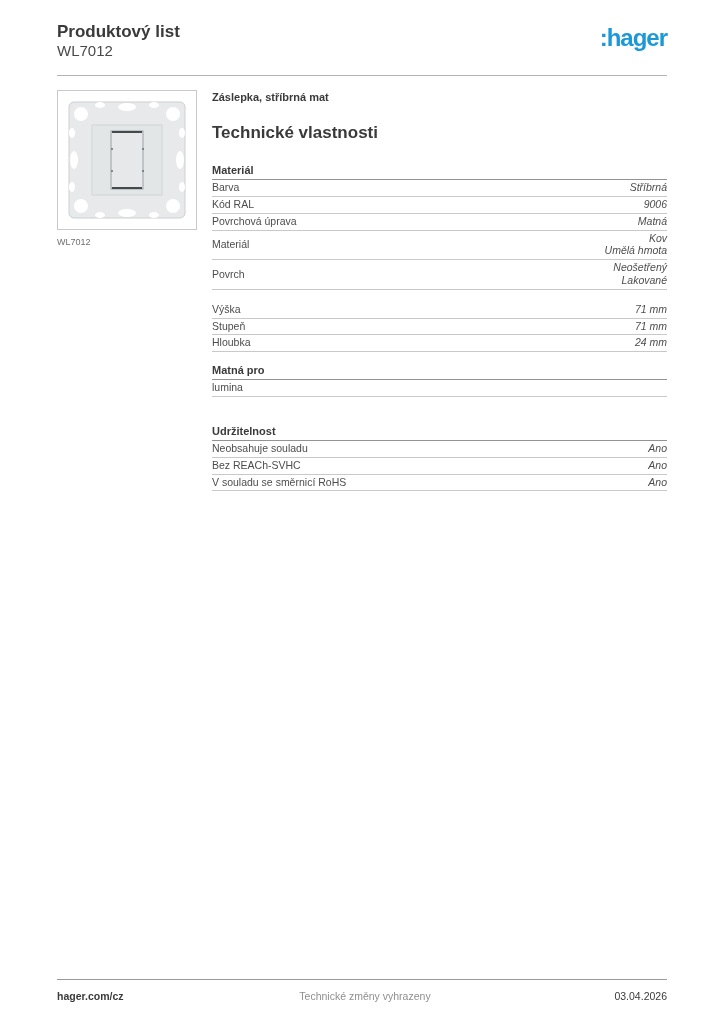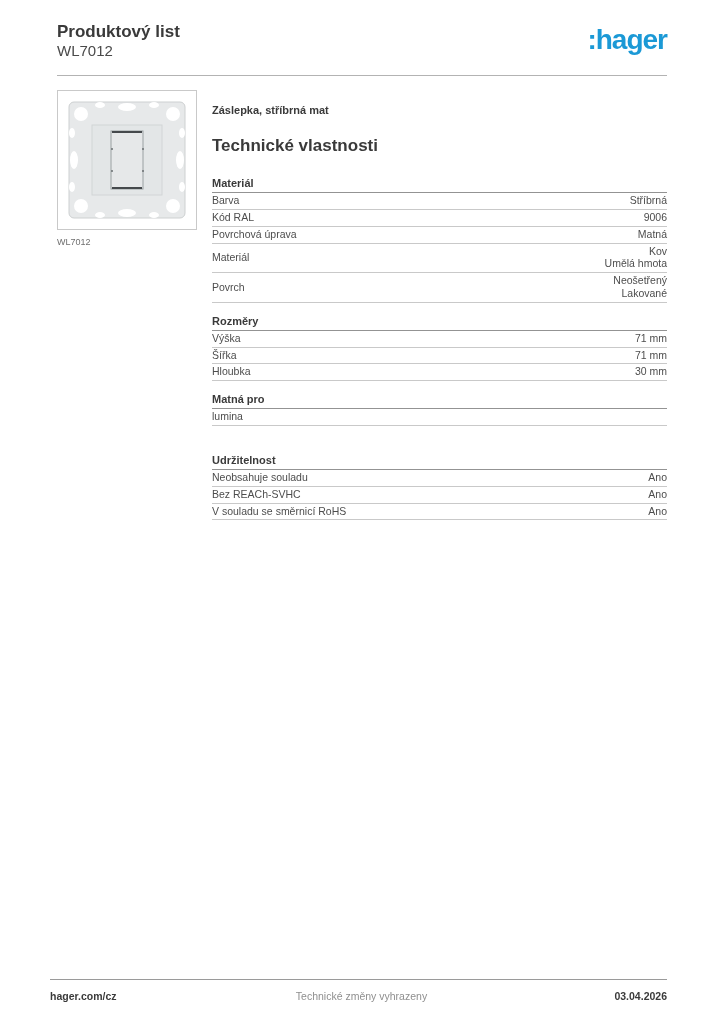--- a/index.html
+++ b/index.html
@@ -30,21 +30,21 @@
     margin: 0;
     line-height: 1.2;
     color: #3a3a3a;
   }
   .header-subtitle {
     font-size: 15px;
     line-height: 1.25;
     color: #4a4a4a;
   }
   .logo {
-    font-size: 28px;
+    font-size: 24px;
     font-weight: bold;
     letter-spacing: -1px;
     line-height: 1;
     margin-top: 4px;
   }
   .header-rule {
     border: none;
     border-top: 1px solid #b3b3b3;
     margin: 14px 0 0 0;
   }
@@ -69,21 +69,21 @@
     color: #6f6f6f;
     margin-top: 7px;
   }
   .right-col {
     flex: 1;
     min-width: 0;
   }
   .product-name {
     font-size: 11px;
     font-weight: bold;
-    margin: 14px 0 0 0;
+    margin: 1px 0 0 0;
     color: #3a3a3a;
   }
   .tech-title {
     font-size: 17px;
     font-weight: bold;
     margin: 20px 0 0 0;
     color: #3a3a3a;
   }
   #sections {
     margin-top: 21px;
@@ -106,42 +106,42 @@
     display: flex;
     justify-content: space-between;
     align-items: center;
     font-size: 10.5px;
     line-height: 1.22;
     color: #4d4d4d;
     padding: 1px 0 2px 0;
     border-bottom: 1px solid #c9c9c9;
   }
   .spec-label { text-align: left; }
-  .spec-values { text-align: right; }
+  .spec-values { text-align: right; font-style: italic; }
   
   .footer {
     position: absolute;
-    left: 50px;
+    left: 57px;
     right: 57px;
     bottom: 14px;
   }
   .footer-rule {
     border: none;
     border-top: 1px solid #9a9a9a;
     margin: 0 0 10px 0;
   }
   .footer-row {
     display: flex;
     justify-content: space-between;
     align-items: baseline;
     font-size: 10.5px;
   }
   .footer-left  { font-weight: bold; color: #3a3a3a; text-decoration: none; }
   .footer-center{ color: #8f8f8f; }
-  .footer-right { font-weight: bold; color: #3a3a3a; margin-left: 8px; }
+  .footer-right { font-weight: normal; color: #3a3a3a; margin-left: 8px; }
 </style>
 </head>
 <body>
 
 <div class="page">
 
   <div class="header">
     <div>
       <h1 class="header-title">Produktový list</h1>
       <div class="header-subtitle">WL7012</div>
@@ -224,37 +224,36 @@
             </div>
             <div class="spec-row">
               <div class="spec-label">Povrch</div>
               <div class="spec-values">
                 <div>Neošetřený</div>
                 <div>Lakované</div>
               </div>
             </div>
           </section>
           <section class="spec-section">
-            <div class="spec-heading">Rozměry</div>
             <div class="spec-row">
               <div class="spec-label">Výška</div>
               <div class="spec-values">
                 <div>71 mm</div>
               </div>
             </div>
             <div class="spec-row">
-              <div class="spec-label">Šířka</div>
+              <div class="spec-label">Stupeň</div>
               <div class="spec-values">
                 <div>71 mm</div>
               </div>
             </div>
             <div class="spec-row">
               <div class="spec-label">Hloubka</div>
               <div class="spec-values">
-                <div>30 mm</div>
+                <div>24 mm</div>
               </div>
             </div>
           </section>
           <section class="spec-section">
             <div class="spec-heading">Matná pro</div>
             <div class="spec-row">
               <div class="spec-label">lumina</div>
               <div class="spec-values"></div>
             </div>
           </section>

